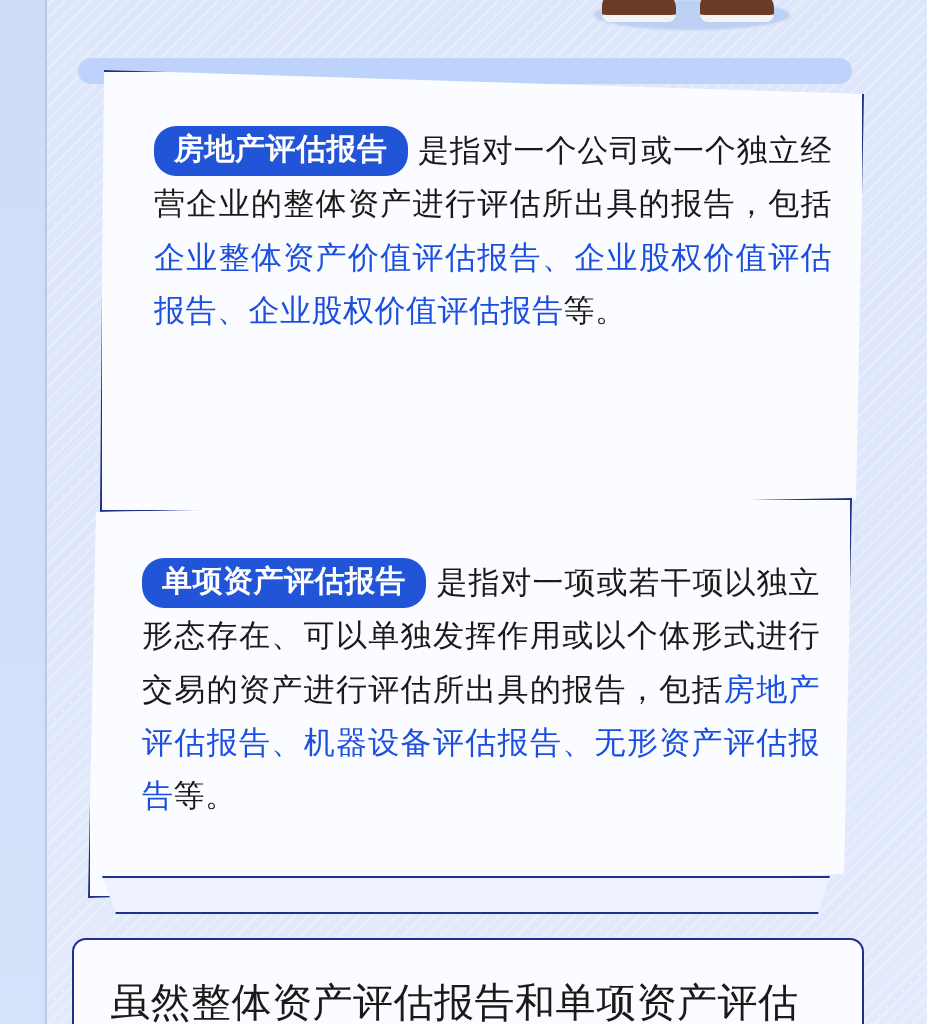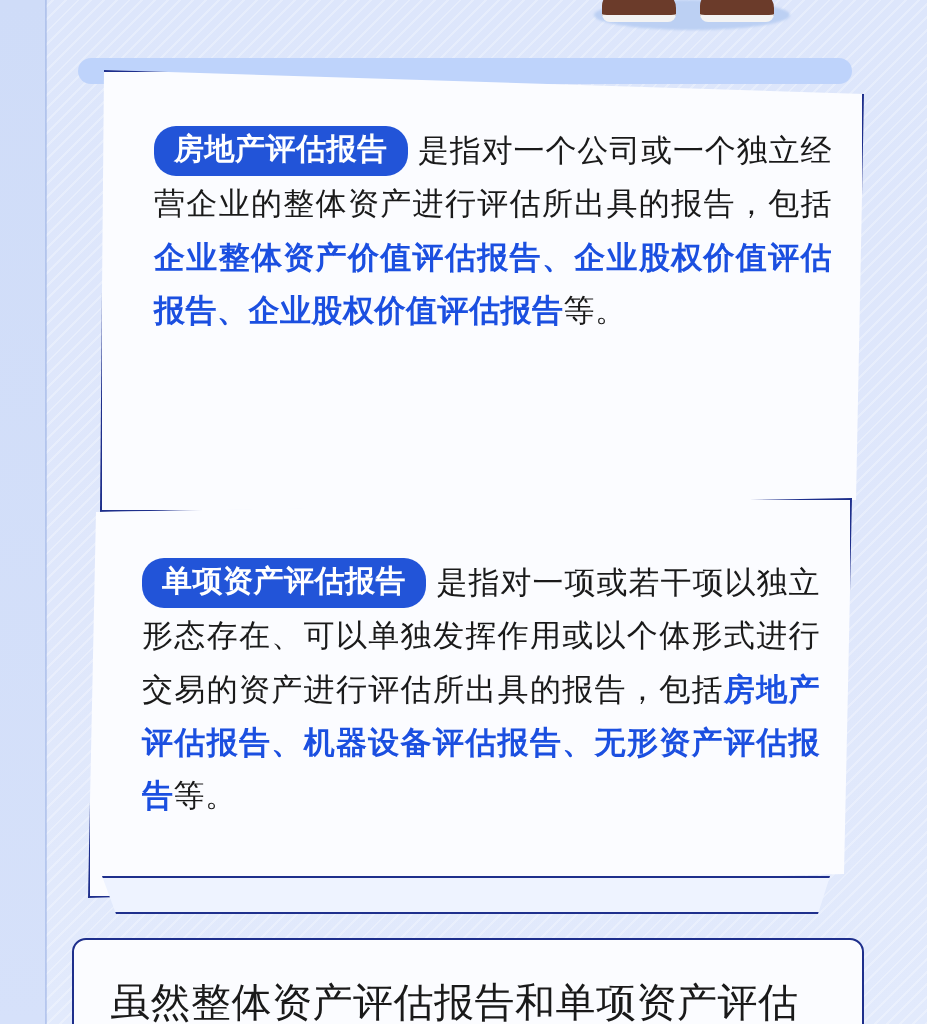--- a/index.html
+++ b/index.html
@@ -158,21 +158,21 @@
     border-radius: 22px;
     padding: 3px 20px 6px 20px;
     font-size: 30px;
     line-height: 1.35;
     vertical-align: 2px;
     margin-right: 10px;
     white-space: nowrap;
   }
   .hl {
     color: #1b4fe0;
-    font-weight: bold;
+    font-weight: normal;
     margin-top: 28px;
   }
 
   
   .bottom-card {
     position: absolute;
     left: 72px;
     top: 938px;
     width: 792px;
     height: 120px;

